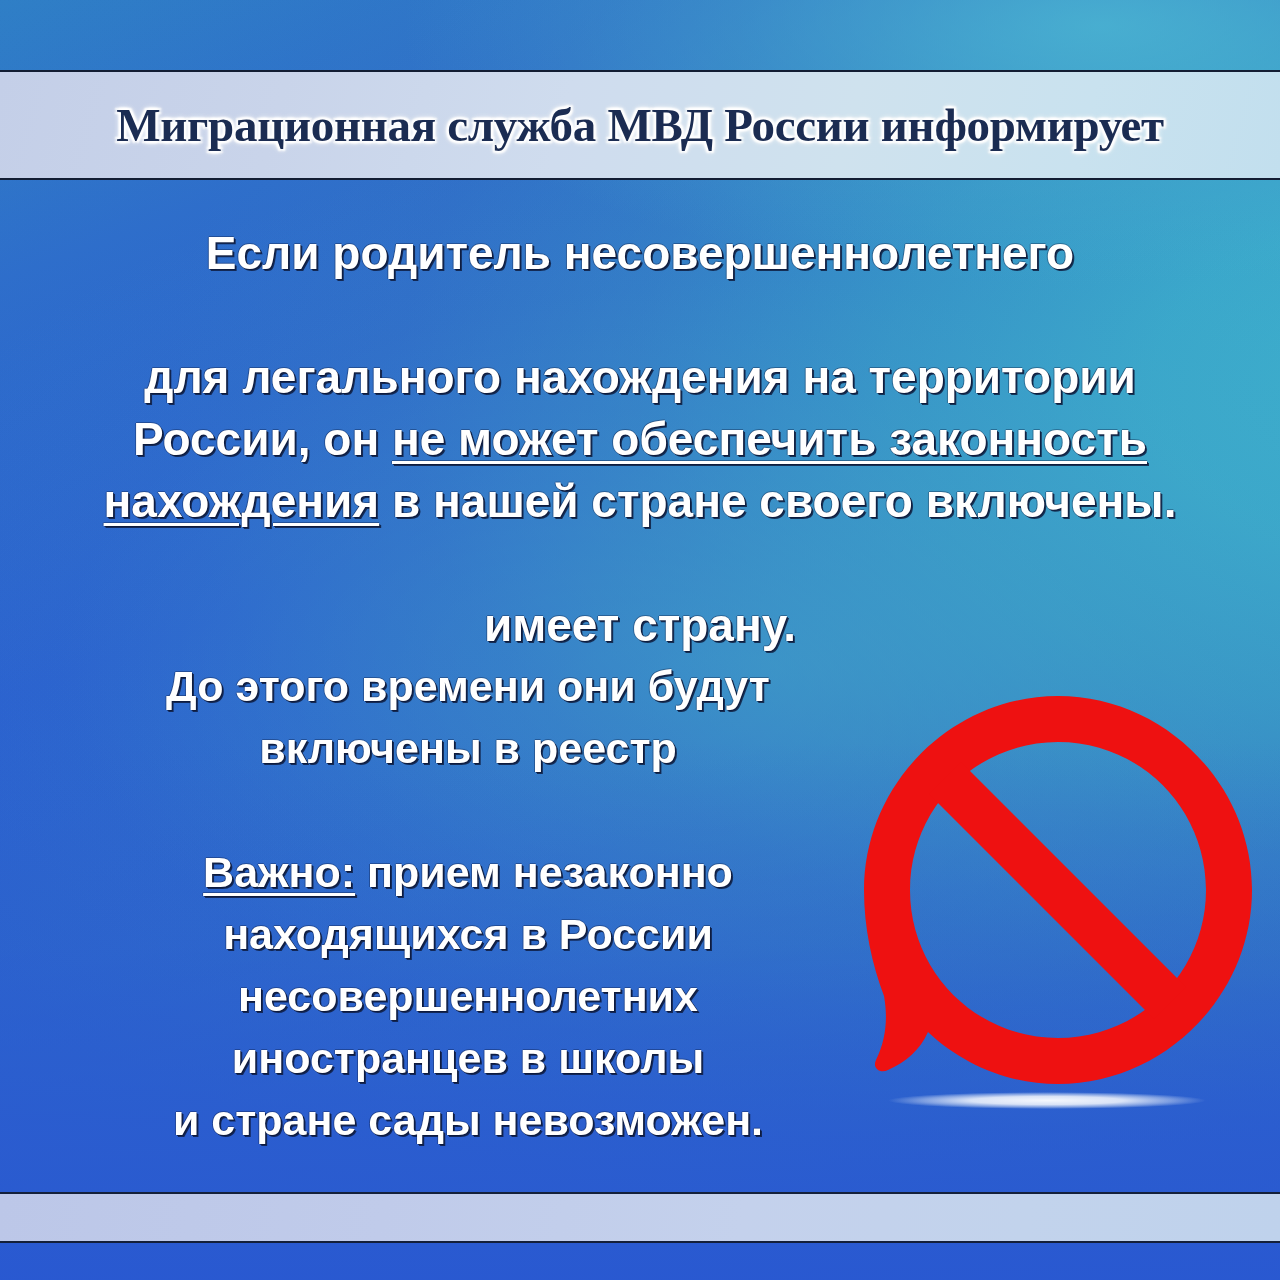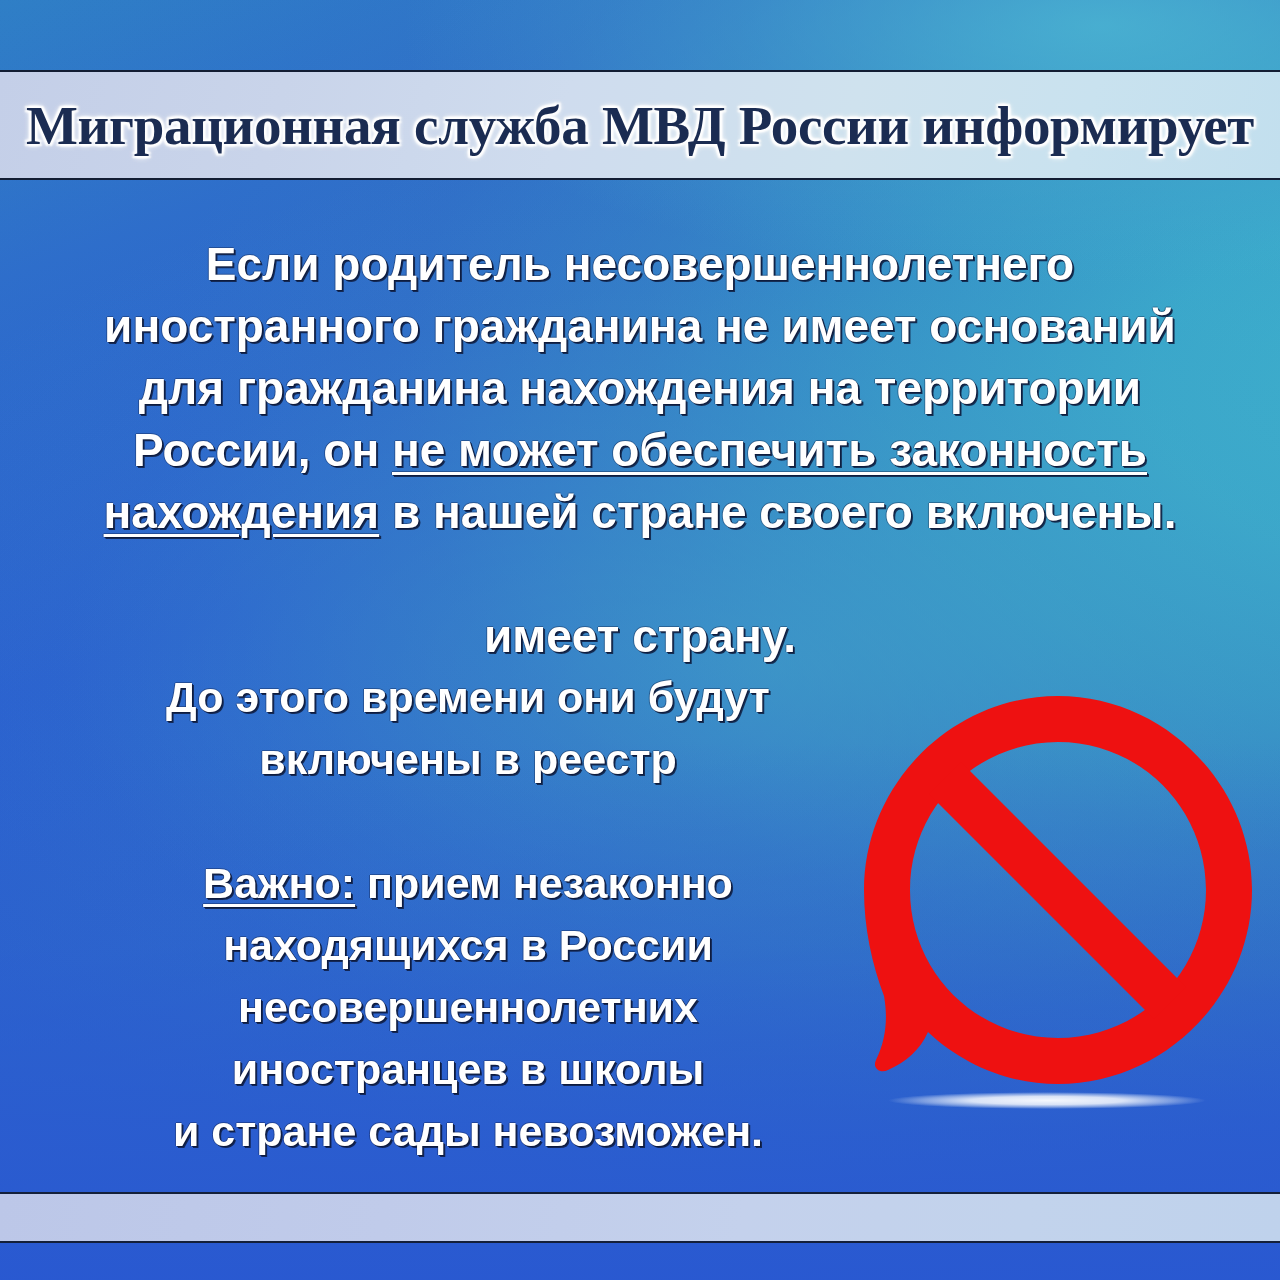--- a/index.html
+++ b/index.html
@@ -89,42 +89,41 @@
     border-top: 2px solid #121d33;
     border-bottom: 2px solid #121d33;
     box-sizing: border-box;
     display: flex;
     align-items: center;
     justify-content: center;
   }
   .header-title {
     font-family: "Liberation Serif", serif;
     font-weight: bold;
-    font-size: 55px;
+    font-size: 47px;
     line-height: 1;
     letter-spacing: -0.3px;
     color: #1b2c52;
     white-space: nowrap;
     text-shadow:
        0 0 7px #ffffff,  0 0 7px #ffffff,
        0 0 4px #ffffff,  0 0 4px #ffffff,
        2px 2px 2px #ffffff, -2px -2px 2px #ffffff,
        2px -2px 2px #ffffff, -2px 2px 2px #ffffff;
   }
 
   
   .body-text {
     color: #ffffff;
     font-weight: bold;
     text-shadow:
        2px 2px 0 rgba(12,24,56,0.80),
        1px 1px 0 rgba(12,24,56,0.80),
       -1px  0px 0 rgba(12,24,56,0.35),
        0px -1px 0 rgba(12,24,56,0.35);
-    margin-top: 11px;
   }
 
   .para-center {
     position: absolute;
     left: 40px;
     top: 222px;
     width: 1200px;
     text-align: center;
     font-size: 46px;
     line-height: 62px;
@@ -202,22 +201,22 @@
   <div class="bg-teal2"></div>
   <div class="bg-topglow"></div>
   <div class="bg-botblue"></div>
 
   <div class="header-band">
     <div class="header-title">Миграционная служба МВД России информирует</div>
   </div>
 
   <div class="para-center body-text">
     <span>Если родитель несовершеннолетнего</span><br>
-    <span>иностранного гражданина не имеет оснований</span><br>
-    <span>для гражданина нахождения на территории</span><br>
+    <br>
+    <span>для легального нахождения на территории</span><br>
     <span>России, он </span><u>не может обеспечить законность</u><br>
     <u>нахождения</u><span> в нашей стране своего включены.</span><br>
     <br>
     <span>имеет страну.</span>
   </div>
 
   <div class="para-left body-text">
     <span>До этого времени они будут</span><br>
     <span>включены в реестр</span><br>
     <br>

